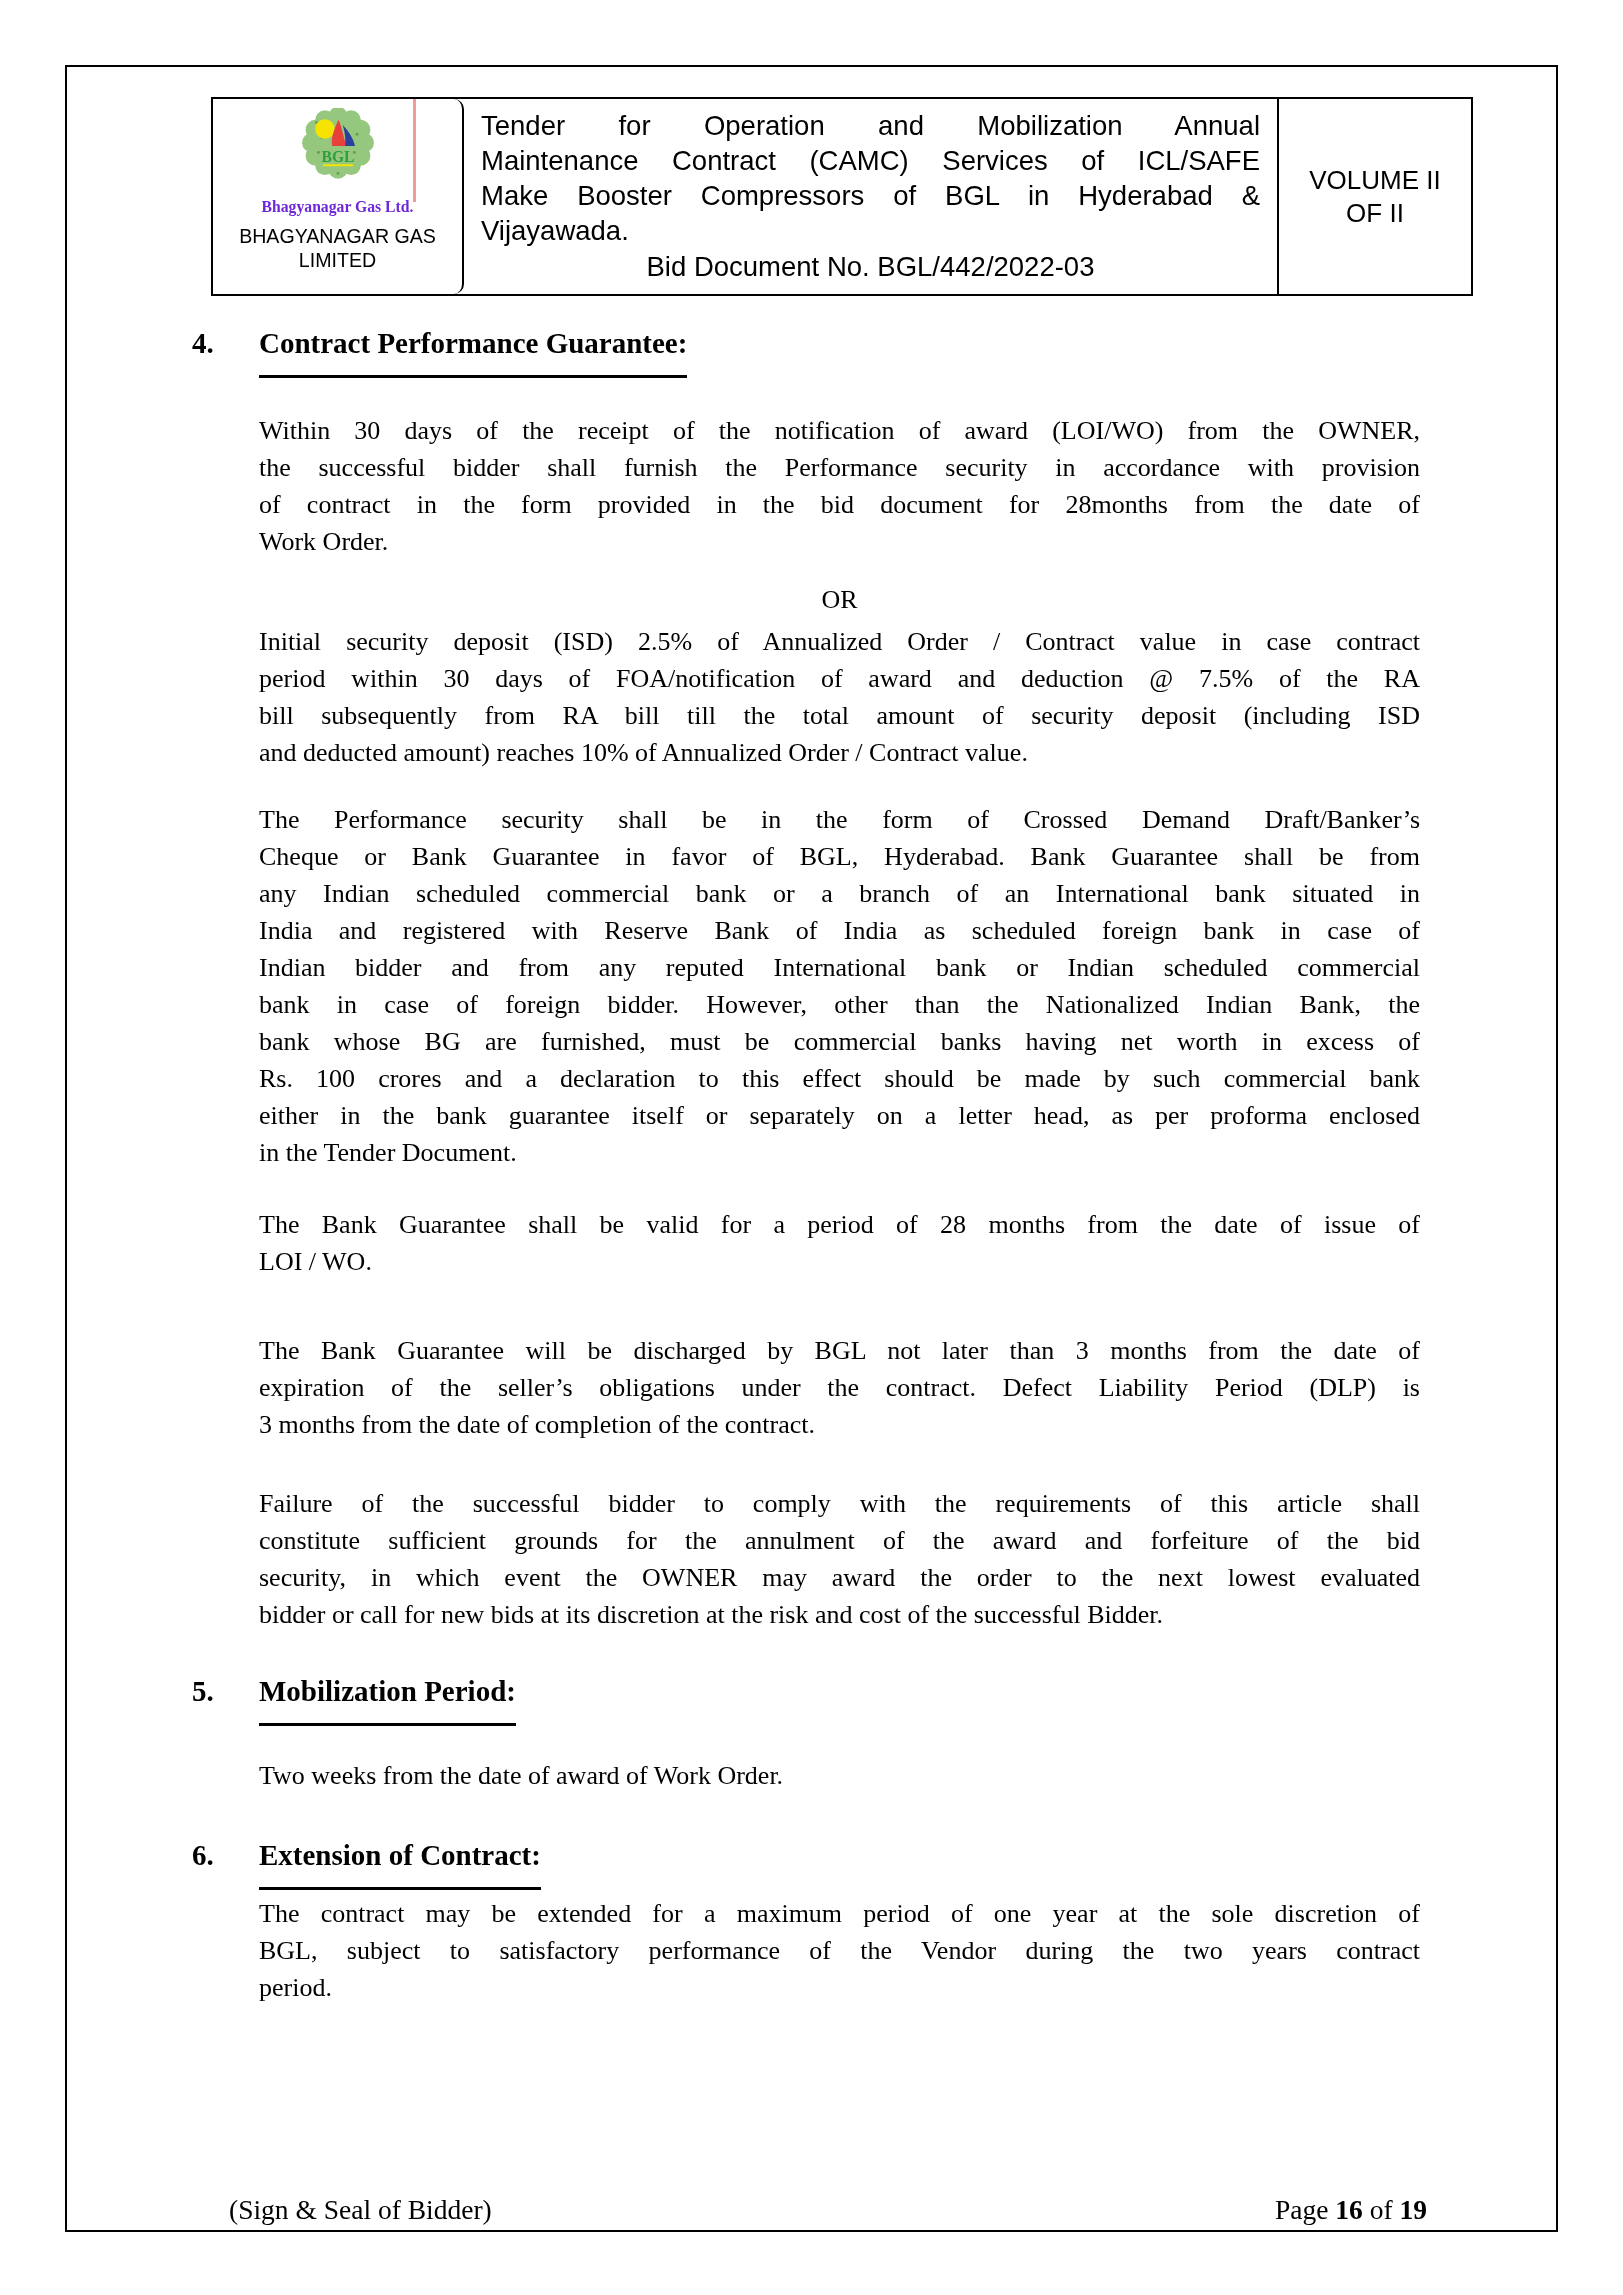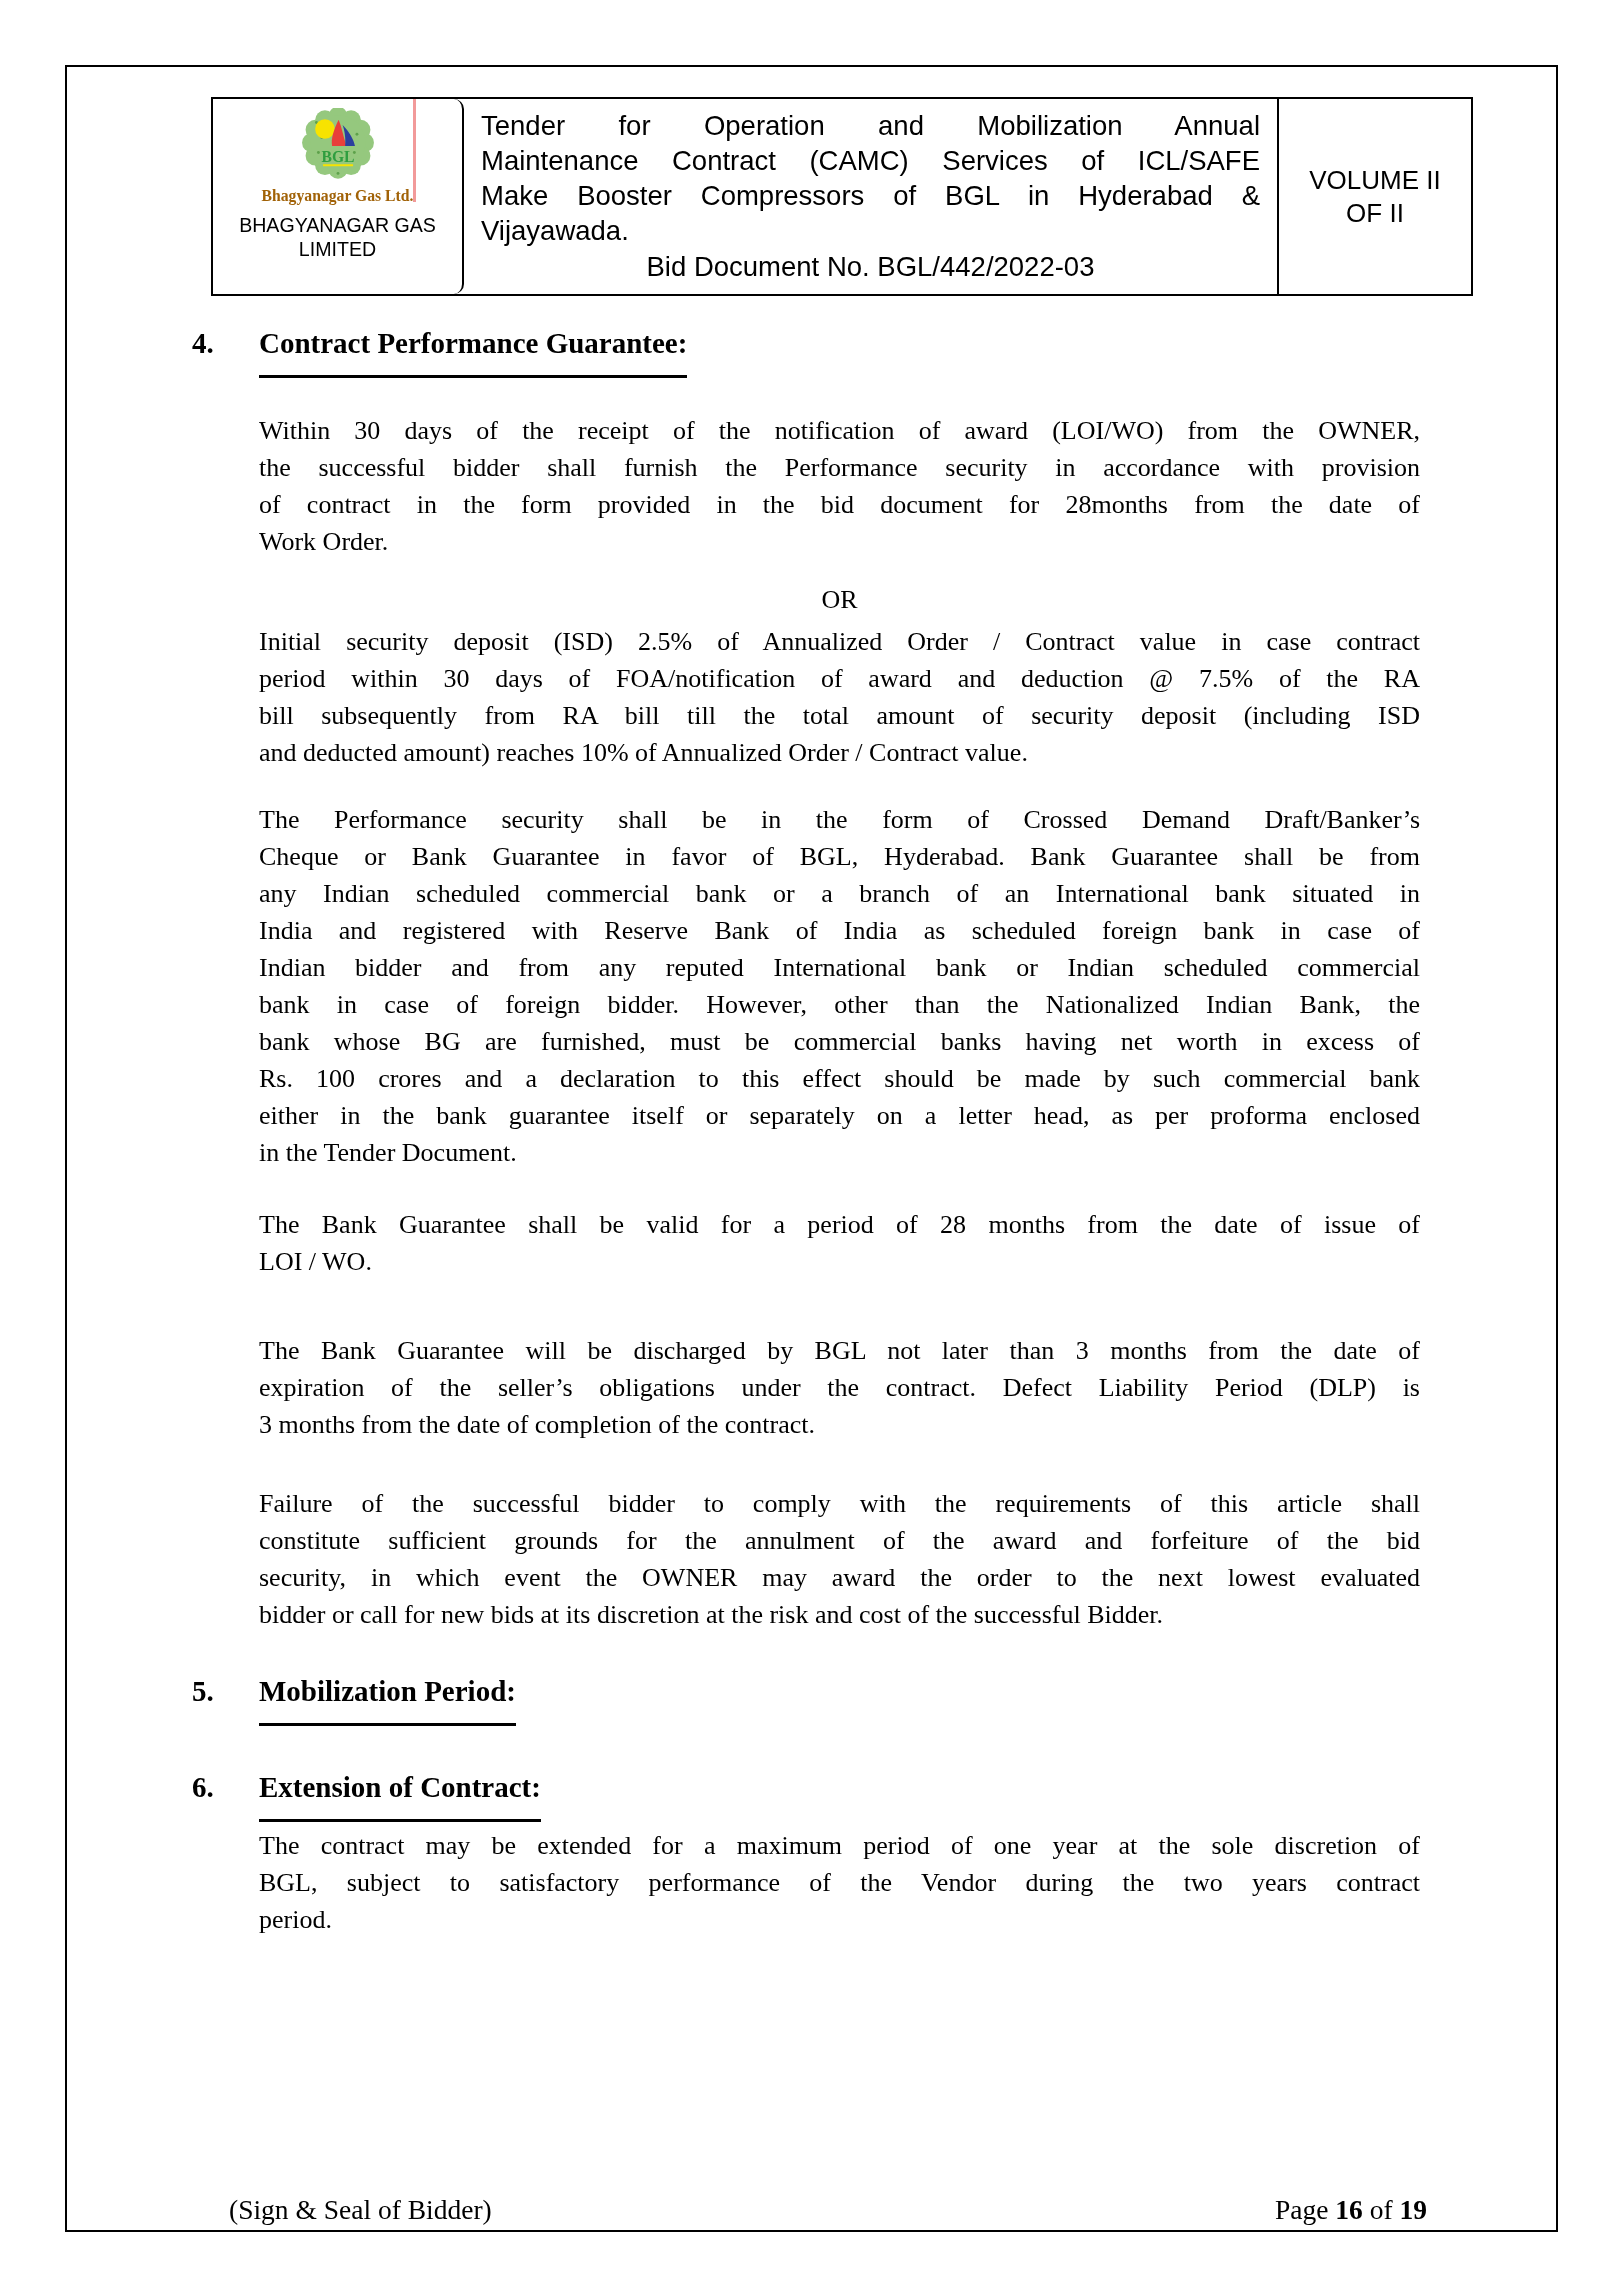--- a/index.html
+++ b/index.html
@@ -8,21 +8,21 @@
   .page-border{position:absolute;left:65px;top:65px;width:1489px;height:2163px;
         border:2.6px solid #000;box-sizing:content-box;}
   
   .hdr-table{position:absolute;left:211px;top:97px;width:1262px;height:199px;
         border:2.6px solid #000;box-sizing:border-box;display:grid;
         grid-template-columns:251px 815px 1fr;background:#fff;}
   .hcell{box-sizing:border-box;overflow:hidden;}
   .logo-cell{border-right:2.6px solid #000;position:relative;display:flex;flex-direction:column;
         align-items:center;padding-top:9.2px;border-radius:10px;}
   .pink-line{position:absolute;top:0;left:200px;width:2.6px;height:103px;background:#f29a9a;}
-  .logo-caption{margin-top:7px;font:bold 15.7px/18.3px "Liberation Serif",serif;color:#a16207;}
+  .logo-caption{margin-top:18px;font:bold 15.7px/18.3px "Liberation Serif",serif;color:#6d28d9;}
   .company-name{margin-top:7.9px;text-align:center;
         font:19.6px/24px "Liberation Sans",sans-serif;color:#000;}
   .title-cell{border-right:2.6px solid #000;padding:9.2px 17px 3.9px 17px;}
   .tline{font:27.5px/35px "Liberation Sans",sans-serif;text-align:justify;text-align-last:justify;}
   .tline.tlast{text-align:left;text-align-last:left;}
   .bid-line{font:27.5px/35px "Liberation Sans",sans-serif;text-align:center;margin-top:1.3px;}
   .vol-cell{display:flex;flex-direction:column;align-items:center;justify-content:center;
         font:26px/33px "Liberation Sans",sans-serif;text-align:center;}
   
   .content{position:absolute;left:192px;top:324px;width:1233px;}
@@ -142,20 +142,23 @@
       <div class="pblock" style="margin-top: 42px;">
         <div class="pline">Failure of the successful bidder to comply with the requirements of this article shall</div>
         <div class="pline">constitute sufficient grounds for the annulment of the award and forfeiture of the bid</div>
         <div class="pline">security, in which event the OWNER may award the order to the next lowest evaluated</div>
         <div class="pline plast">bidder or call for new bids at its discretion at the risk and cost of the successful Bidder.</div>
       </div>
       <div class="hblock" style="margin-top: 39px;">
         <span class="hnum">5.</span>
         <span class="htext">Mobilization Period:</span>
       </div>
+      <div class="pblock" style="margin-top: 31px;">
+        <div class="pline plast">Two weeks from the date of award of Work Order.</div>
+      </div>
       <div class="hblock" style="margin-top: 42px;">
         <span class="hnum">6.</span>
         <span class="htext">Extension of Contract:</span>
       </div>
       <div class="pblock" style="margin-top: 5.2px;">
         <div class="pline">The contract may be extended for a maximum period of one year at the sole discretion of</div>
         <div class="pline">BGL, subject to satisfactory performance of the Vendor during the two years contract</div>
         <div class="pline plast">period.</div>
       </div>
     </div>

